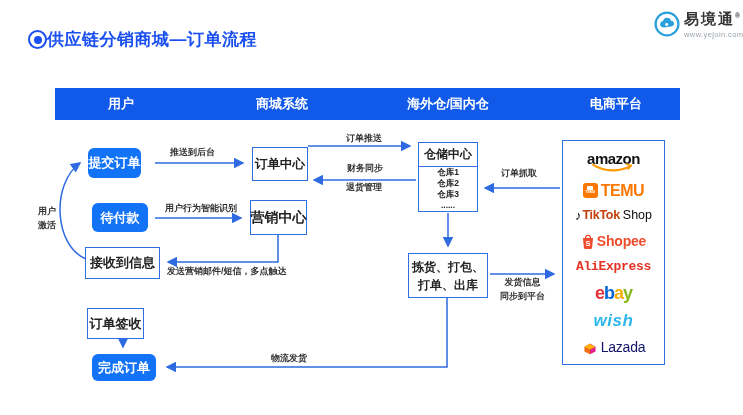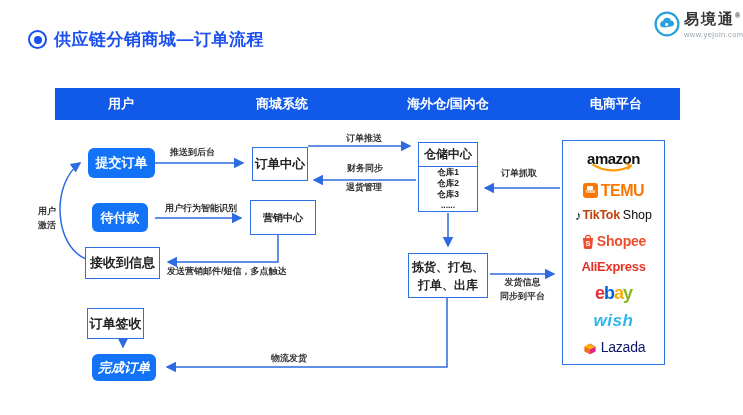--- a/index.html
+++ b/index.html
@@ -1,20 +1,20 @@
 <!DOCTYPE html>
 <html><head>
 <meta charset="utf-8">
 <style>
   html,body{margin:0;padding:0;background:#fff;}
   .page{position:relative;width:743px;height:415px;background:#ffffff;overflow:hidden;
         font-family:"Liberation Sans", sans-serif;}
 
   
-  .title-row{position:absolute;left:28px;top:28px;display:flex;align-items:center;gap:7px;}
+  .title-row{position:absolute;left:28px;top:28px;display:flex;align-items:center;}
   .bullseye{width:15px;height:15px;border:2.5px solid #1a4ff0;border-radius:50%;
             display:flex;align-items:center;justify-content:center;}
   .bullseye .dot{width:8px;height:8px;background:#1a4ff0;border-radius:50%;}
   .page-title{margin:0;font-size:17px;font-weight:bold;color:#1a4ff0;letter-spacing:.5px;}
 
   
   .logo{position:absolute;left:654px;top:11px;display:flex;align-items:flex-start;gap:4px;}
   .logo-name{font-size:15px;font-weight:bold;color:#333;letter-spacing:2px;line-height:1.1;}
   .logo-name sup{font-size:7px;letter-spacing:0;}
   .logo-url{font-size:7.5px;color:#9aa3ab;letter-spacing:.4px;margin-top:2px;}
@@ -24,27 +24,27 @@
   .header-bar .col{position:absolute;top:50%;transform:translate(-50%,-50%);
                    color:#fff;font-size:13px;font-weight:bold;white-space:nowrap;}
   .c1{left:66px;} .c2{left:227px;} .c3{left:393px;} .c4{left:561px;}
 
   
   .node{position:absolute;display:flex;align-items:center;justify-content:center;
         font-size:13px;font-weight:bold;white-space:nowrap;box-sizing:border-box;}
   .blue{background:#1273f7;color:#fff;border-radius:6px;}
   .white{background:#fff;border:1.5px solid #2f6fe4;color:#222;}
 
-  .n-submit{left:88px;top:148px;width:67px;height:30px;}
+  .n-submit{left:88px;top:148px;width:53px;height:30px;}
   .n-pending{left:92px;top:203px;width:56px;height:29px;}
   .n-received{left:85px;top:247px;width:75px;height:32px;}
   .n-sign{left:87px;top:308px;width:57px;height:31px;}
-  .n-complete{left:92px;top:354px;width:64px;height:27px;font-style:italic;}
+  .n-complete{left:92px;top:354px;width:64px;height:27px;}
   .n-ordercenter{left:252px;top:147px;width:56px;height:34px;font-size:12.5px;}
-  .n-marketing{left:250px;top:200px;width:66px;height:35px;font-size:10px;}
+  .n-marketing{left:250px;top:200px;width:57px;height:35px;font-size:14px;}
   .n-picking{left:408px;top:253px;width:80px;height:45px;font-size:12px;
              white-space:normal;text-align:center;line-height:1.5;padding:2px;}
 
   .n-warehouse{position:absolute;left:418px;top:142px;width:60px;height:70px;background:#fff;
                border:1.5px solid #2f6fe4;box-sizing:border-box;display:flex;flex-direction:column;}
   .wh-head{height:25px;border-bottom:1.5px solid #2f6fe4;display:flex;align-items:center;
            justify-content:center;font-size:12px;font-weight:bold;color:#222;}
   .wh-list{flex:1;display:flex;flex-direction:column;align-items:center;justify-content:center;
            font-size:8.5px;color:#222;line-height:1.3;font-weight:bold;}
 
@@ -75,21 +75,21 @@
   .temu-bag{width:6px;height:4px;background:#fff;border-radius:1px;margin-bottom:1px;}
   .temu-icon-text{font-size:3.5px;color:#fff;font-weight:bold;}
   .temu-text{font-size:16px;font-weight:bold;color:#fb7701;letter-spacing:-.5px;}
 
   .note{font-size:13px;color:#0a0a0a;font-weight:bold;margin-right:1px;}
   .tt-bold{font-size:12.5px;font-weight:bold;color:#c2410c;letter-spacing:-.3px;}
   .tt-reg{font-size:12.5px;color:#0a0a0a;margin-left:3px;}
 
   .shopee-text{font-size:14px;font-weight:bold;color:#ee4d2d;margin-left:2px;letter-spacing:-.2px;}
 
-  .ali-text{font-size:13px;font-weight:bold;color:#e43225;letter-spacing:-.3px;}
+  .ali-text{font-size:13px;font-weight:bold;color:#e43225;letter-spacing:-.3px;font-family:Liberation Mono, monospace;}
 
   .ebay span{font-size:18px;font-weight:bold;letter-spacing:-1px;}
 
   .wish-text{font-size:17px;font-weight:bold;font-style:italic;color:#2fb7ec;letter-spacing:.5px;}
 
   .laz-text{font-size:14px;font-weight:normal;color:#101468;margin-left:3px;letter-spacing:-.2px;}
 </style>
 </head>
 <body>
 

